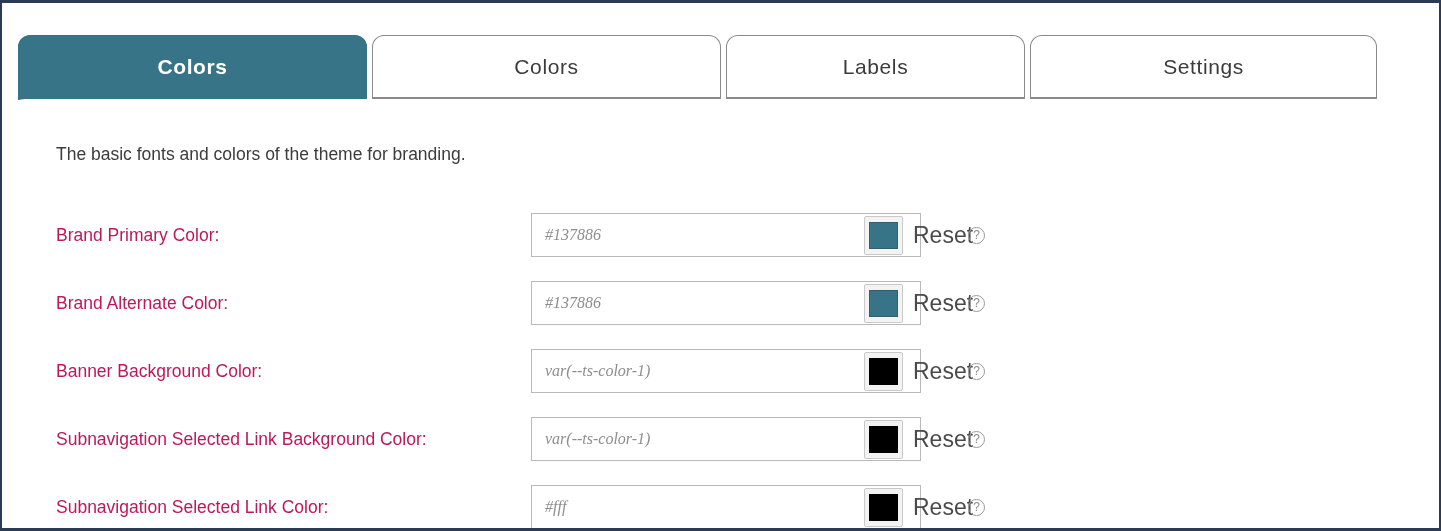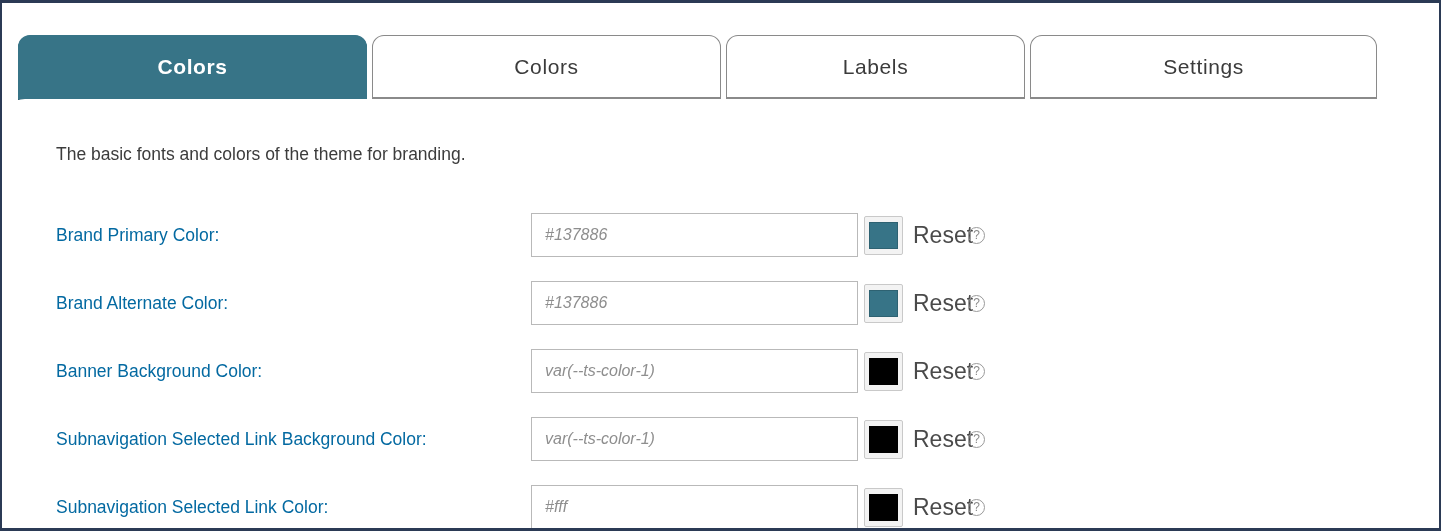--- a/index.html
+++ b/index.html
@@ -92,32 +92,32 @@
     width: 100%;
     height: 48px;
     display: flex;
     align-items: center;
   }
 
   .row-label {
     position: absolute;
     left: 54px;
     font-size: 17.5px;
-    color: #0369a1;
+    color: #be185d;
     white-space: nowrap;
   }
 
   .color-input {
     position: absolute;
     left: 529px;
-    width: 327px;
+    width: 390px;
     height: 44px;
     border: 1px solid #b9b9b9;
     background: #ffffff;
-    font-family: Liberation Sans, sans-serif;
+    font-family: Liberation Serif, serif;
     font-size: 16px;
     font-style: italic;
     color: #5a5a5a;
     padding: 0 0 0 13px;
     outline: none;
   }
   .color-input::placeholder {
     color: #8e8e8e;
     font-style: italic;
     opacity: 1;

